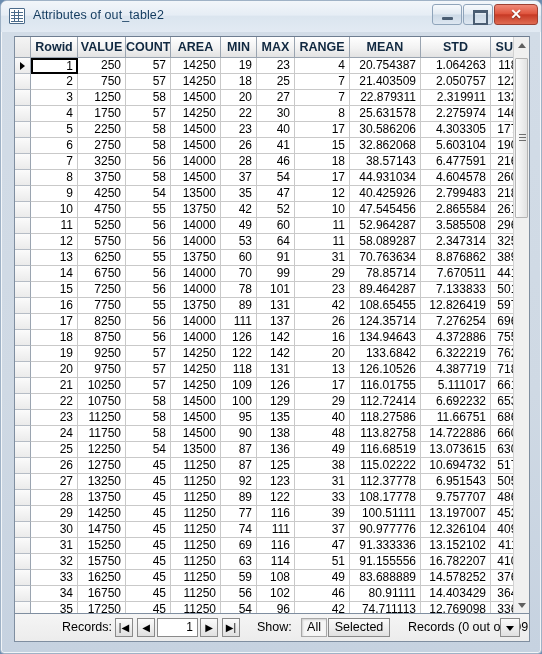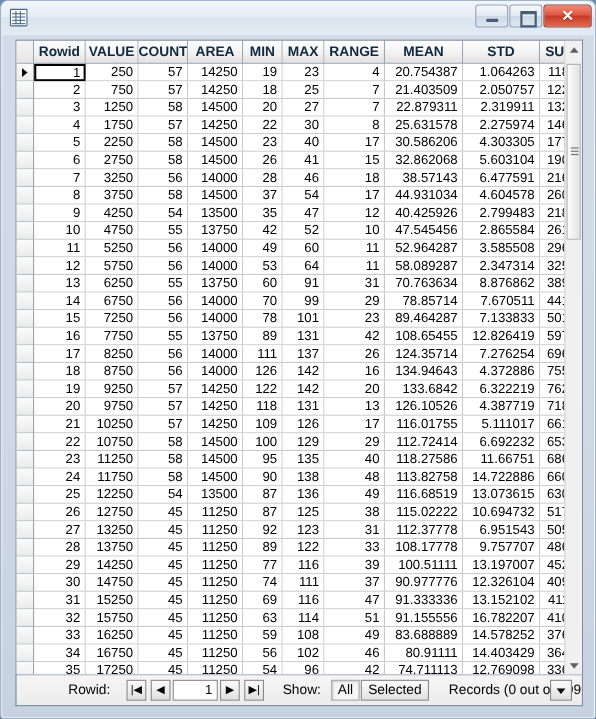--- a/index.html
+++ b/index.html
@@ -327,20 +327,21 @@
     border-top: 5px solid #000000;
   }
 </style>
 </head>
 <body>
 
 <div id="window">
 
   <div id="titlebar">
     <div id="title-icon"></div>
+    <div id="title-text">Attributes of out_table2</div>
     <div class="winbtn" id="btn-min"></div>
     <div class="winbtn" id="btn-max"></div>
     <div class="winbtn" id="btn-close"></div>
   </div>
 
   <div id="panel">
 
     <div id="header-row"><div class="hcell selcol" style="width: 16px;"></div><div class="hcell" style="width: 47px;">Rowid</div><div class="hcell" style="width: 48px;">VALUE</div><div class="hcell" style="width: 45px;">COUNT</div><div class="hcell" style="width: 50px;">AREA</div><div class="hcell" style="width: 36px;">MIN</div><div class="hcell" style="width: 38px;">MAX</div><div class="hcell" style="width: 55px;">RANGE</div><div class="hcell" style="width: 71px;">MEAN</div><div class="hcell" style="width: 70px;">STD</div><div class="hcell" style="width: 38px;">SUM</div></div>
 
     <div id="grid-body">
@@ -382,21 +383,21 @@
       </div>
 
     <div id="vscroll">
       <div class="sb-arrow" id="sb-up"></div>
       <div id="sb-thumb"></div>
       <div class="sb-arrow" id="sb-down"></div>
     </div>
   </div>
 
   <div id="footer">
-    <div class="flabel" id="lbl-record">Rowid:</div>
+    <div class="flabel" id="lbl-record">Records:</div>
 
     <div class="navbtn" id="nav-first">|◀</div>
     <div class="navbtn" id="nav-prev">◀</div>
     <div id="record-input">1</div>
     <div class="navbtn" id="nav-next">▶</div>
     <div class="navbtn" id="nav-last">▶|</div>
 
     <div class="flabel" id="lbl-show">Show:</div>
     <div class="togglebtn" id="btn-all">All</div>
     <div class="togglebtn" id="btn-selected">Selected</div>

